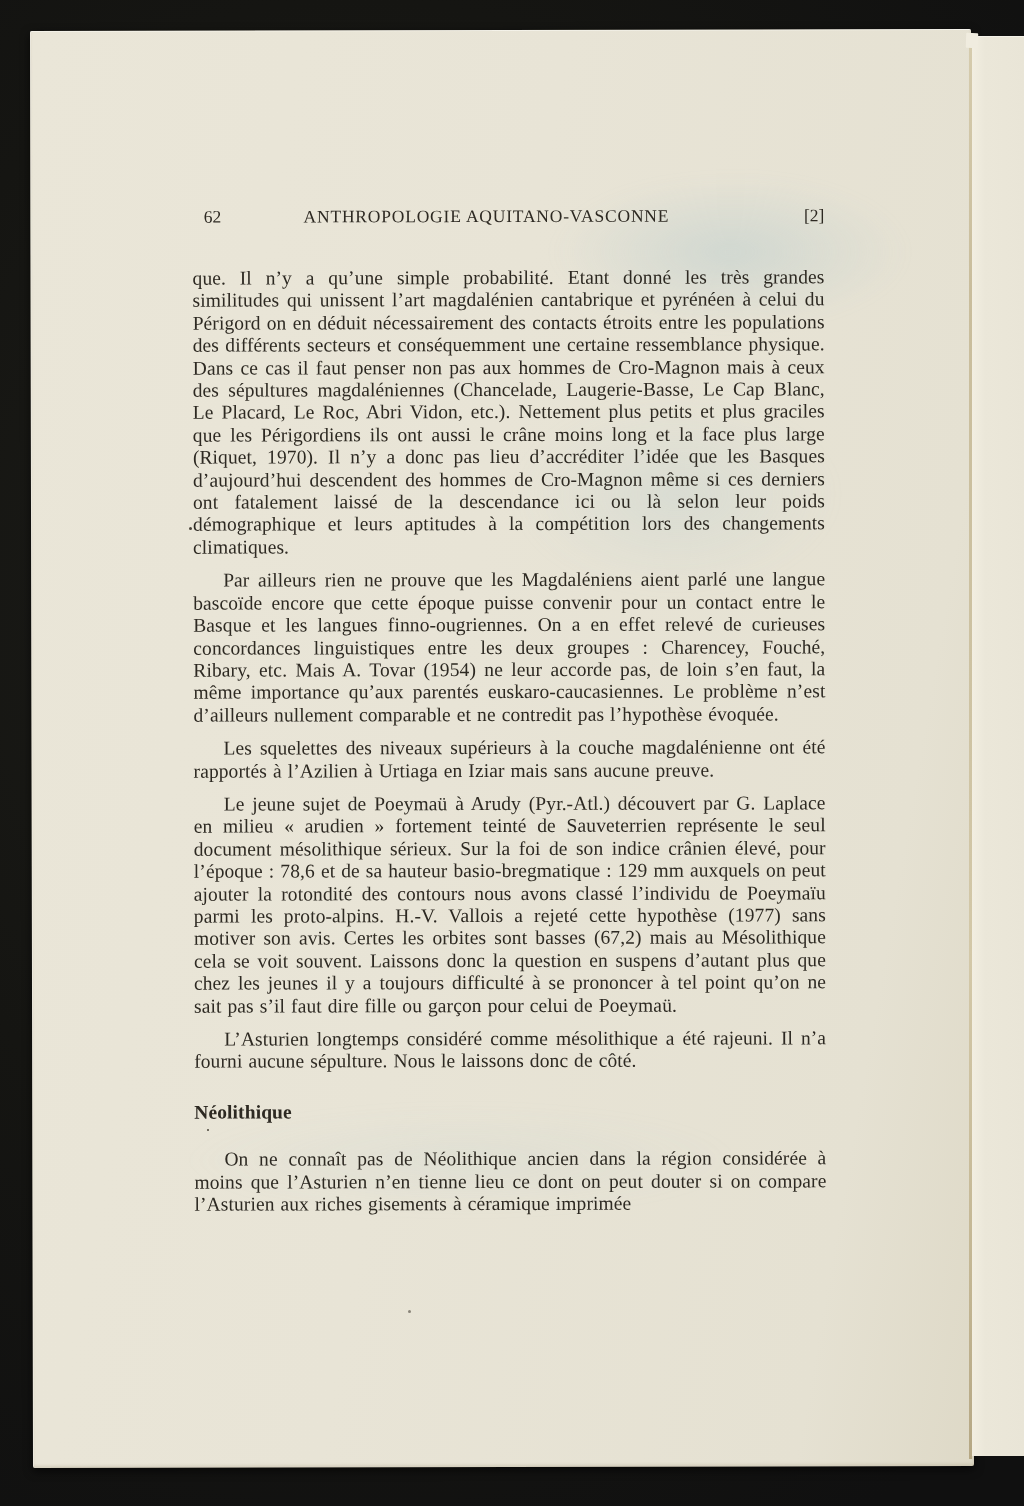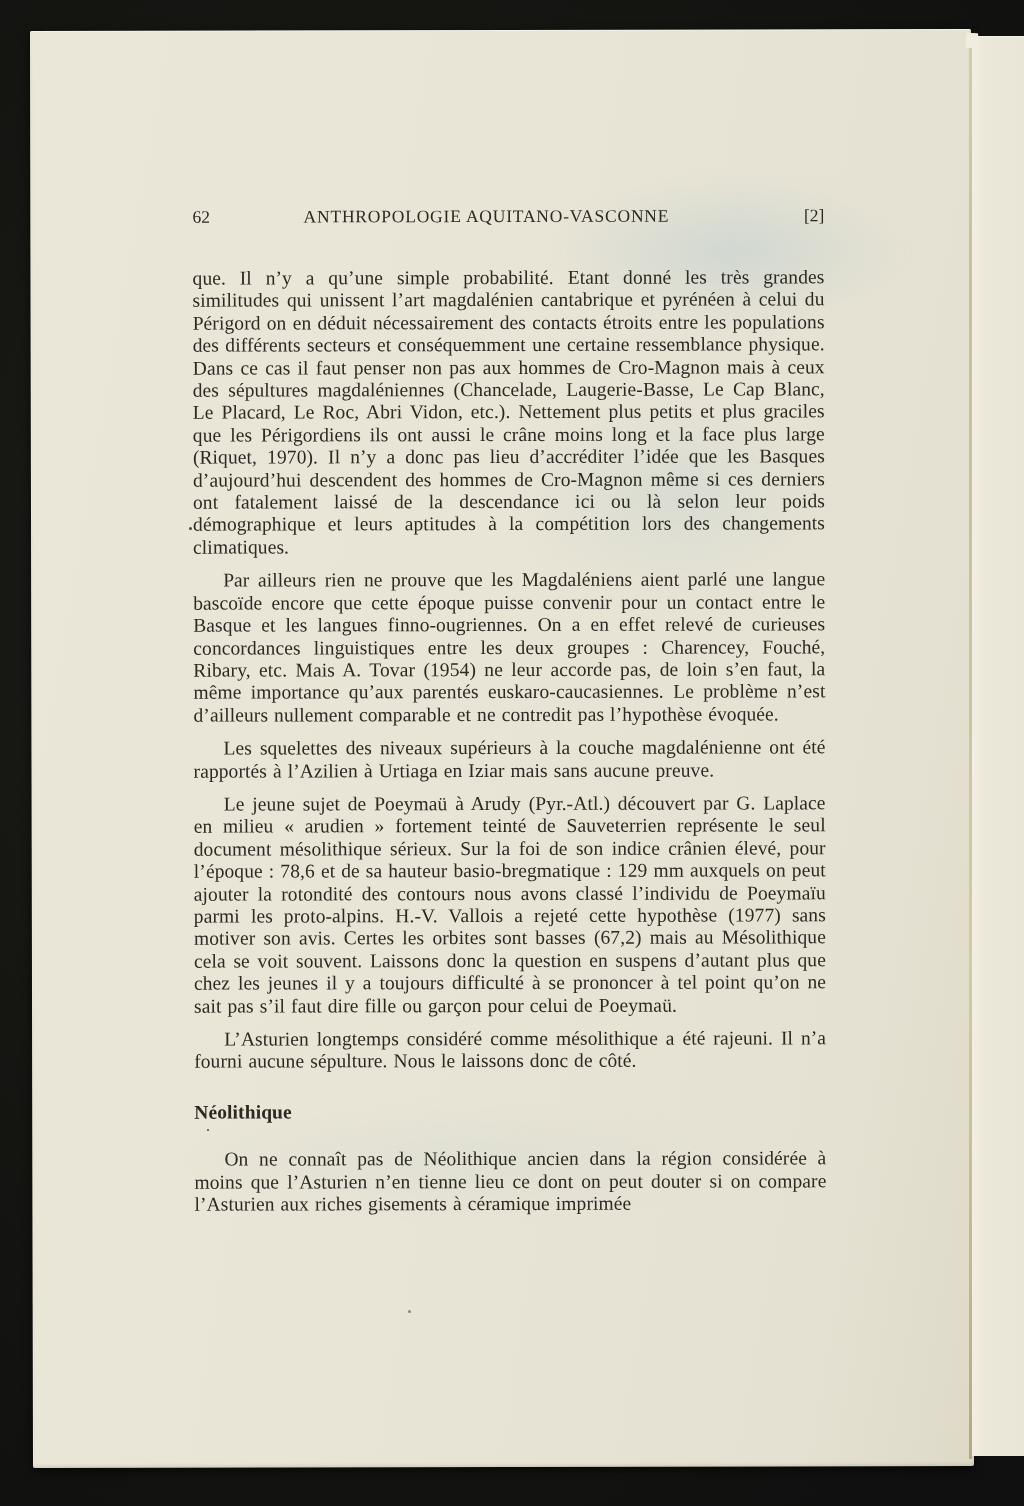--- a/index.html
+++ b/index.html
@@ -61,21 +61,21 @@
     justify-content: space-between;
     font-size: 17.5px;
     color: var(--color-ink, #2d2922);
   }
   .running-header .title {
     letter-spacing: 0.8px;
     flex: 1 1 auto;
     text-align: center;
     padding-right: 54px; 
   }
-  .running-header .pagenum { min-width: 40px; }
+  .running-header .pagenum { min-width: 40px; text-align: center; }
   .running-header .colref  { min-width: 30px; text-align: right; }
 
   
   .body-text {
     position: absolute;
     left: 162px; top: 237px;
     width: 632px;
     font-size: 19.5px;
     line-height: 22.4px;
     text-align: justify;

